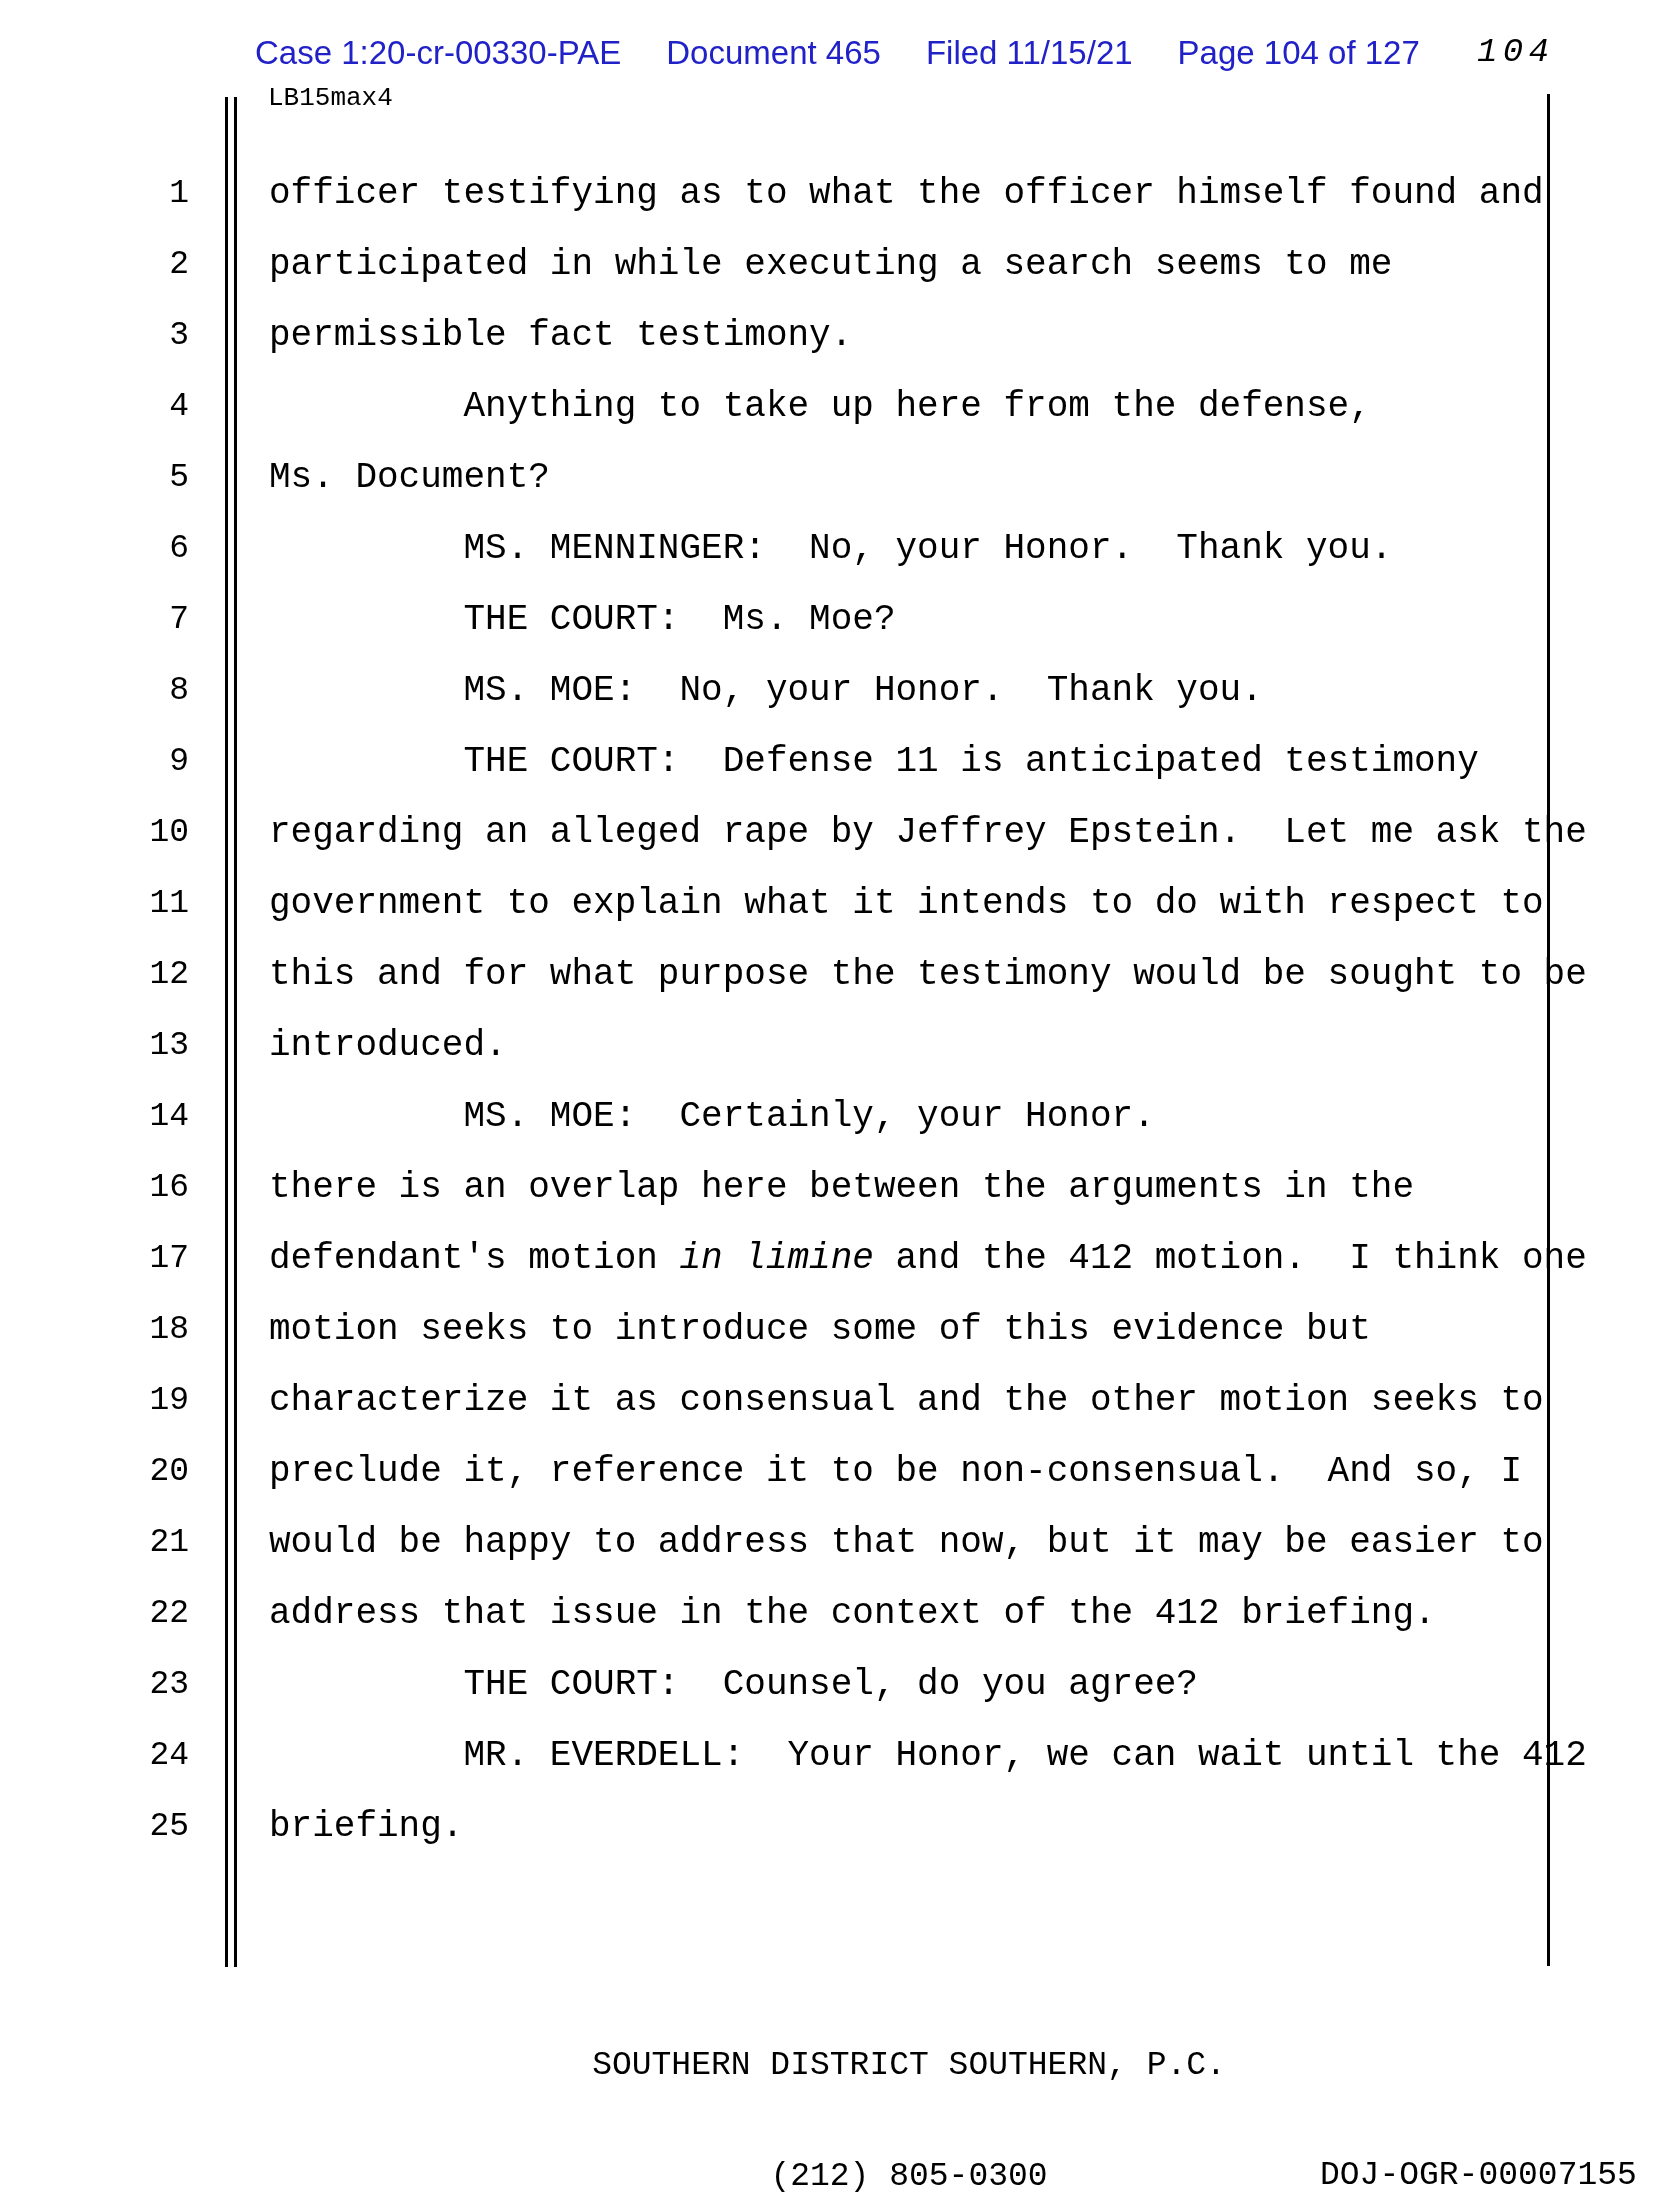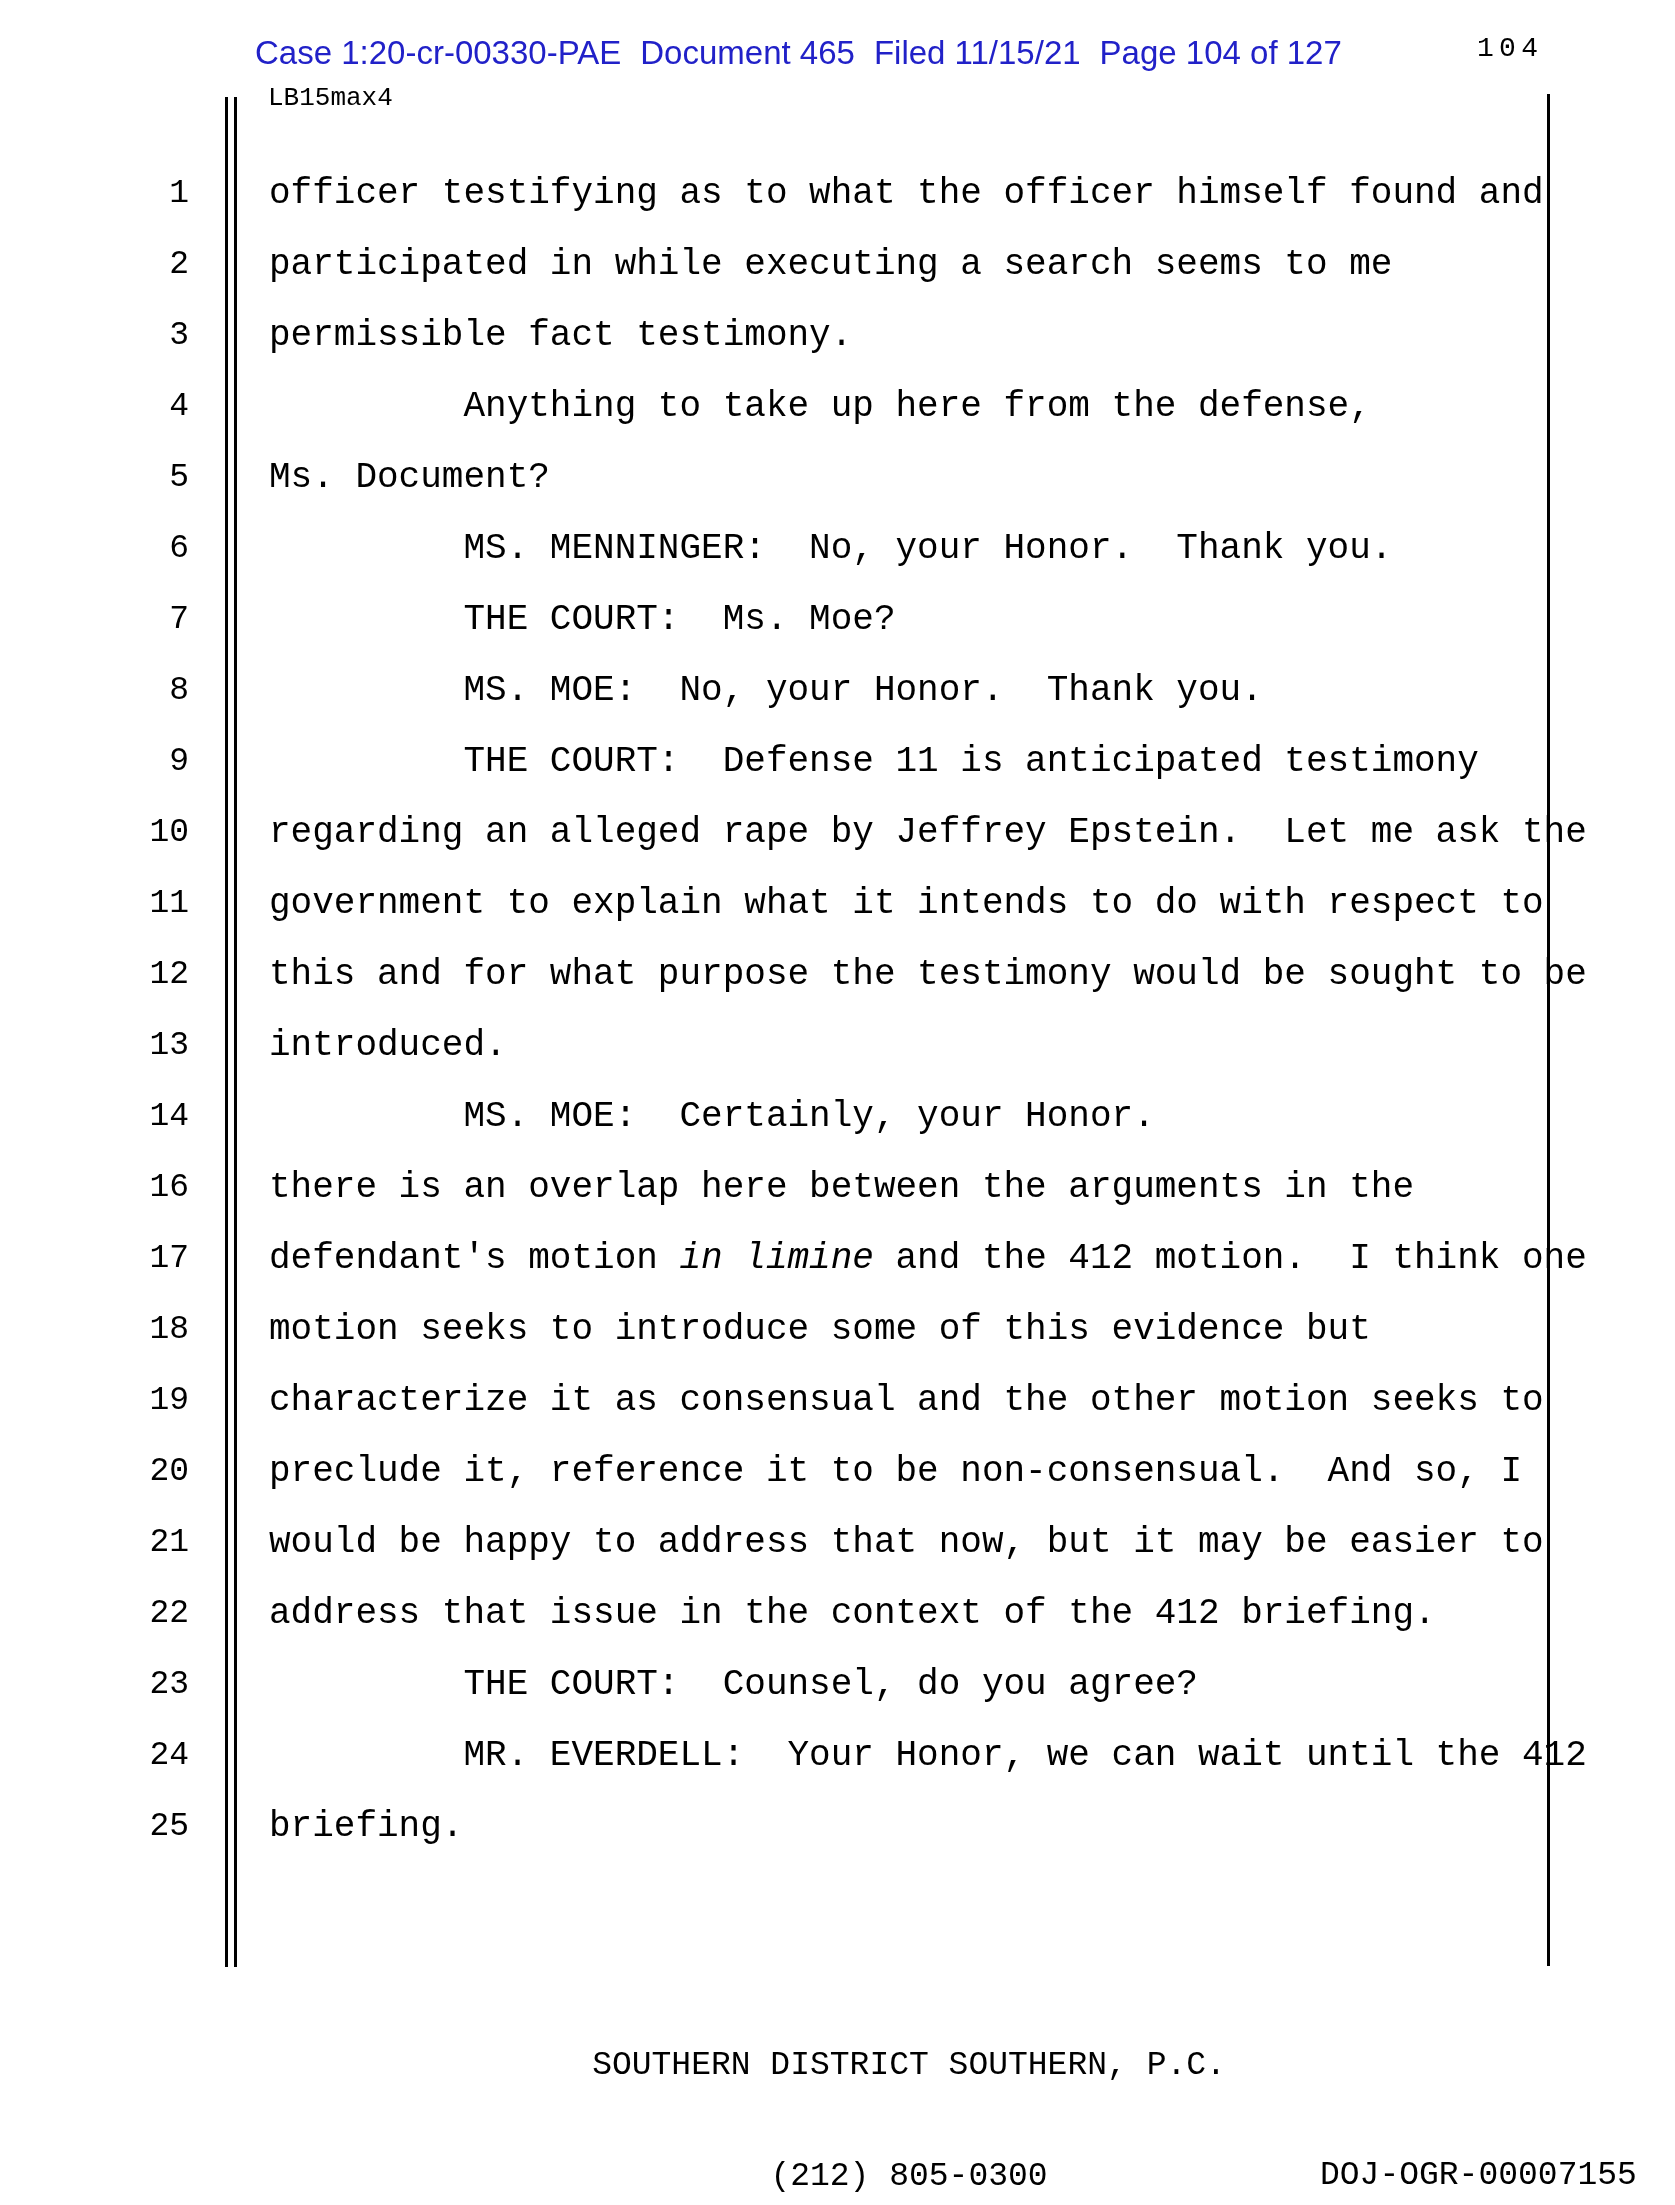--- a/index.html
+++ b/index.html
@@ -16,35 +16,36 @@
     font-family: "Liberation Mono", "DejaVu Sans Mono", monospace;
     overflow: hidden;
   }
 
   
   .case-stamp {
     position: absolute;
     left: 255px;
     top: 34px;
     display: flex;
-    gap: 19px;
+    gap: 45px;
     font-family: "Liberation Sans", sans-serif;
     font-size: 33px;
     color: #2121c8;
     white-space: nowrap;
   }
 
   
   .page-num {
     position: absolute;
     left: 1477px;
     top: 33px;
-    font-size: 28px;
+    font-size: 34px;
     letter-spacing: 5.3px;
     white-space: nowrap;
+    font-style: italic;
   }
 
   
   .proc-id {
     position: absolute;
     left: 268px;
     top: 83px;
     font-size: 26px;
     white-space: nowrap;
   }

